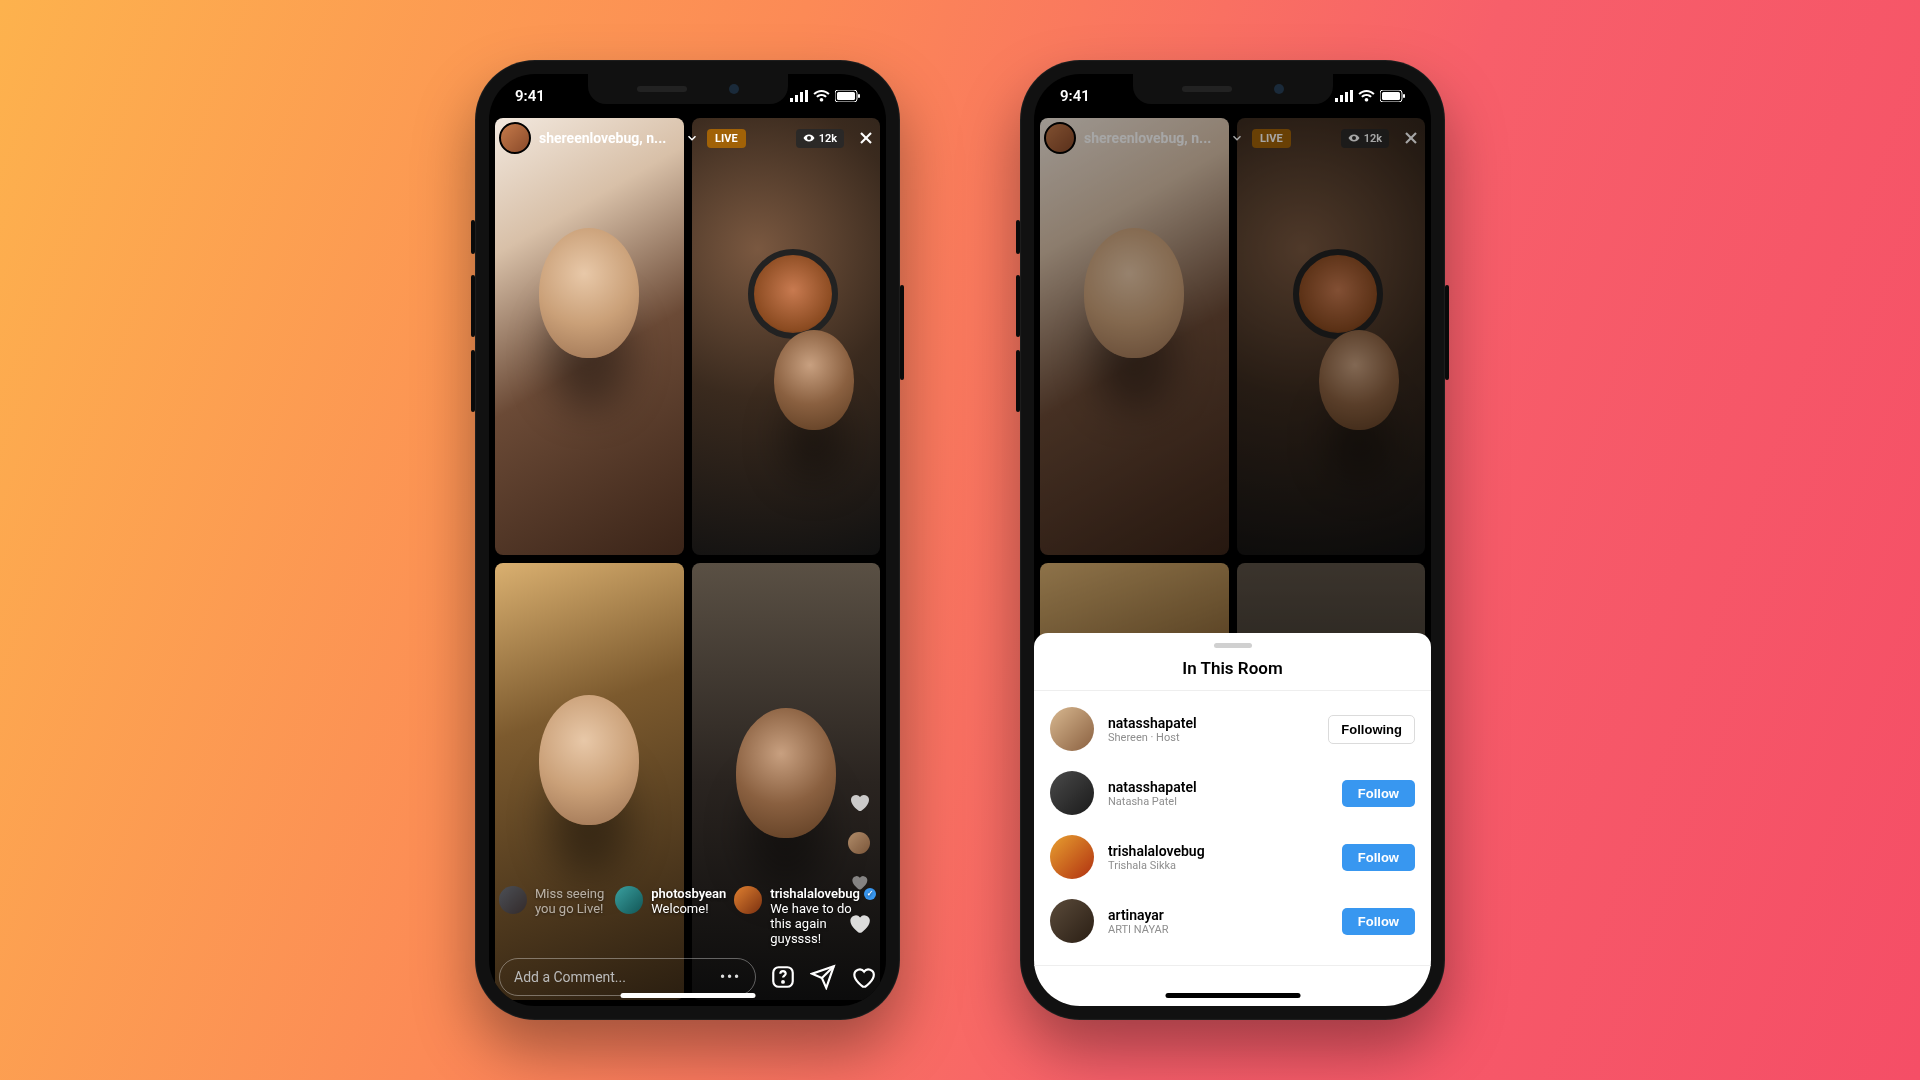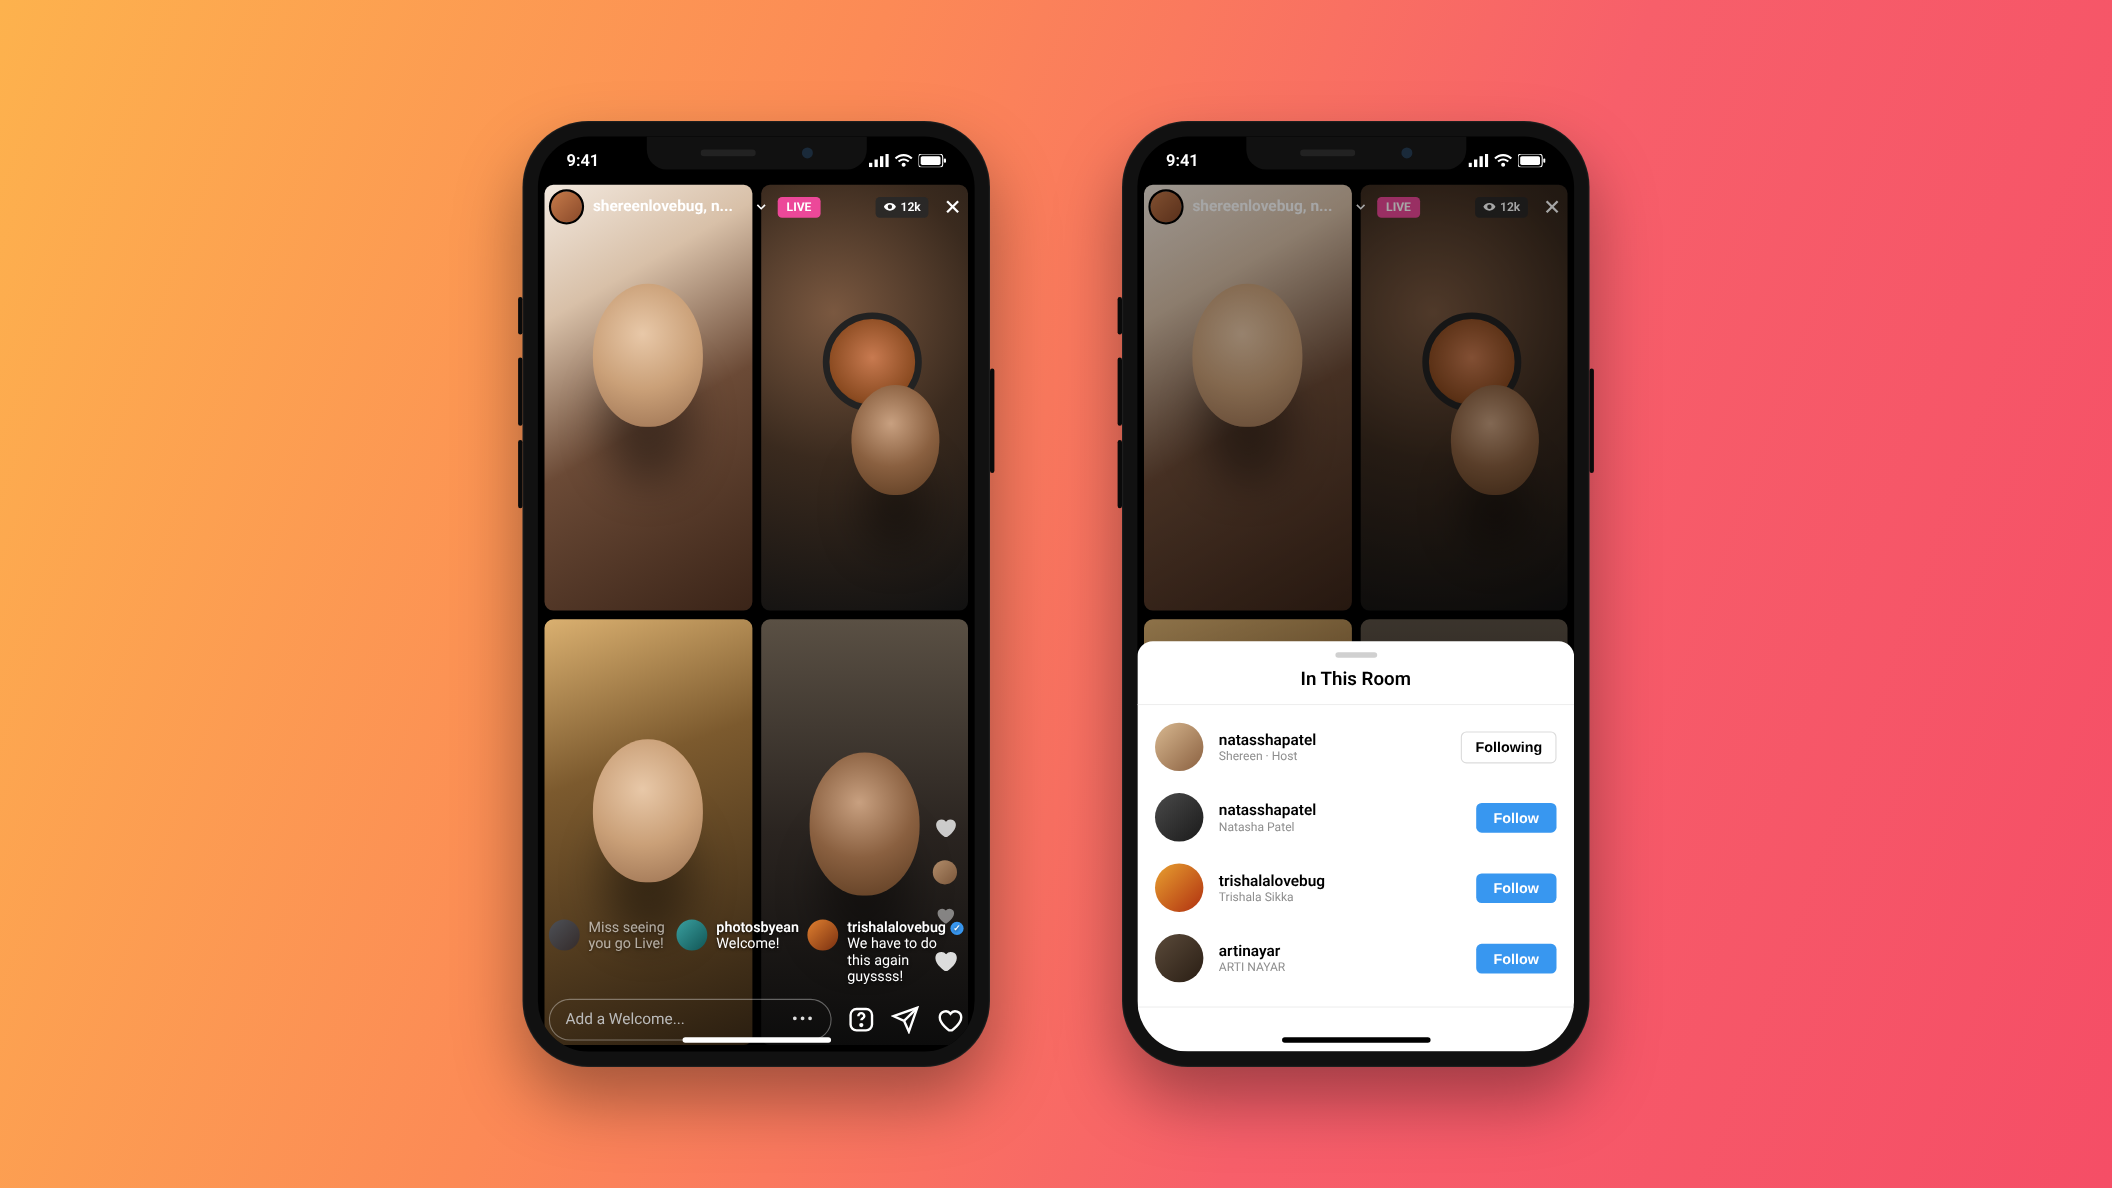--- a/index.html
+++ b/index.html
@@ -10,21 +10,21 @@
     display: flex;
     align-items: center;
     justify-content: center;
     gap: 120px;
     background: linear-gradient(110deg, #fdb24d 0%, #fc8a56 35%, #f75f6a 65%, #f54e66 100%);
   }
 
   .phone {
     position: relative;
     width: 425px;
-    height: 860px;
+    height: 960px;
     background: #111;
     border-radius: 60px;
     padding: 14px;
     box-shadow: 0 30px 60px rgba(0,0,0,0.35), inset 0 0 2px rgba(255,255,255,0.2);
   }
   .phone::before, .phone::after {
     content: '';
     position: absolute;
     background: #0a0a0a;
     border-radius: 3px;
@@ -89,21 +89,21 @@
     z-index: 30;
   }
   .avatar-sm {
     width:32px; height:32px; border-radius:50%;
     background: linear-gradient(135deg,#c57a4a,#8a4a2a);
     flex-shrink:0;
     border:2px solid #000;
   }
   .live-host { font-size:14px; font-weight:700; flex:1; white-space:nowrap; overflow:hidden; text-overflow:ellipsis; }
   .badge-live {
-    background:#ec4899; color:#fff; font-size:11px; font-weight:700;
+    background:#a16207; color:#fff; font-size:11px; font-weight:700;
     padding:3px 8px; border-radius:4px;
   }
   .badge-viewers {
     background:rgba(40,40,40,0.9); color:#fff; font-size:11px; font-weight:600;
     padding:3px 7px; border-radius:4px; display:flex; align-items:center; gap:4px;margin-left:42px;
   }
   .close-x { width:20px; height:20px; color:#fff; margin-left:4px; }
 
   
   .video-grid {
@@ -326,21 +326,21 @@
               <span>trishalalovebug</span>
               <span class="verified">✓</span>
             </span>
             <span>We have to do this again guyssss!</span>
           </div>
         </div>
       </div>
 
       <div class="bottom-bar">
         <div class="comment-input">
-          <span>Add a Welcome...</span>
+          <span>Add a Comment...</span>
           <span class="dots">•••</span>
         </div>
         <svg class="ic" viewBox="0 0 24 24" fill="none" stroke="currentColor" stroke-width="2">
             <rect x="3" y="3" width="18" height="18" rx="5"></rect>
             <path d="M9.5 9a2.5 2.5 0 015 0c0 1.5-2.5 2-2.5 3.5"></path>
             <circle cx="12" cy="16.5" r="0.8" fill="currentColor"></circle>
           </svg>
         <svg class="ic" viewBox="0 0 24 24" fill="none" stroke="currentColor" stroke-width="2">
             <line x1="22" y1="2" x2="11" y2="13"></line>
             <polygon points="22 2 15 22 11 13 2 9 22 2"></polygon>

